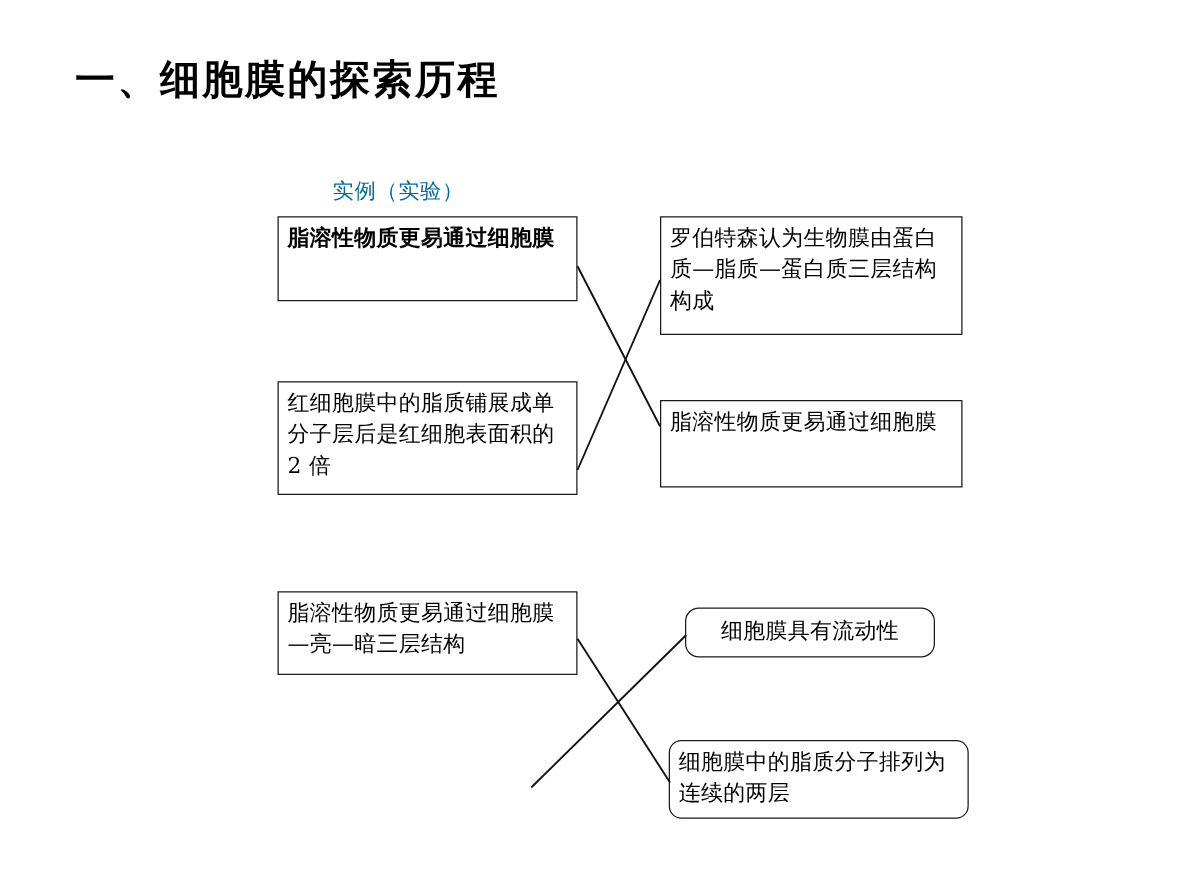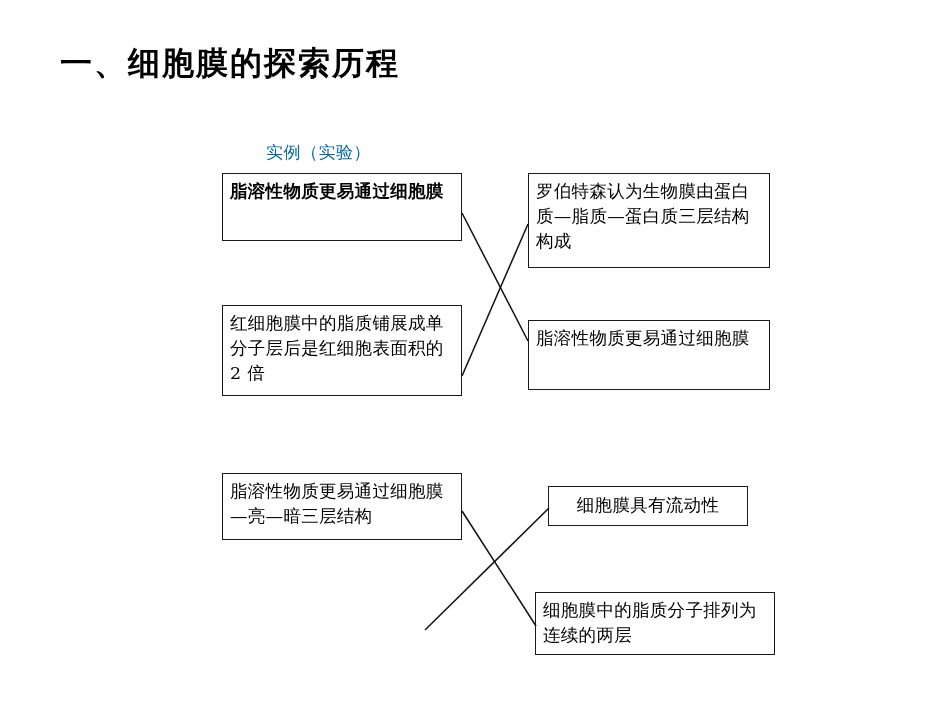--- a/index.html
+++ b/index.html
@@ -100,23 +100,23 @@
 
   <div class="item-box" style="left:222px; top:305px; width:240px; height:91px;">红细胞膜中的脂质铺展成单分子层后是红细胞表面积的 2 倍</div>
 
   <div class="item-box" style="left:222px; top:473px; width:240px; height:67px;">脂溶性物质更易通过细胞膜—亮—暗三层结构</div>
 
 
   <div class="item-box" style="left:528px; top:173px; width:242px; height:95px;">罗伯特森认为生物膜由蛋白质—脂质—蛋白质三层结构构成</div>
 
   <div class="item-box" style="left:528px; top:320px; width:242px; height:70px;">脂溶性物质更易通过细胞膜</div>
 
-  <div class="item-box center" style="left:548px; top:486px; width:200px; height:40px; line-height:30px; padding-top:3px;">细胞膜具有流动性</div>
+  <div class="item-box center" style="left:548px; top:486px; width:200px; height:40px; line-height:30px; padding-top:3px;border-radius:11px;">细胞膜具有流动性</div>
 
-  <div class="item-box" style="left:535px; top:592px; width:240px; height:63px;">细胞膜中的脂质分子排列为连续的两层</div>
+  <div class="item-box" style="left:535px; top:592px; width:240px; height:63px;border-radius:10px;">细胞膜中的脂质分子排列为连续的两层</div>
 
   <svg id="connectors" viewBox="0 0 950 713">
     <line x1="462" y1="213" x2="528" y2="341"></line>
     <line x1="462" y1="376" x2="528" y2="224"></line>
     <line x1="462" y1="511" x2="536" y2="626"></line>
     <line x1="425" y1="630" x2="549" y2="508"></line>
   </svg>
 
 </div>
 

